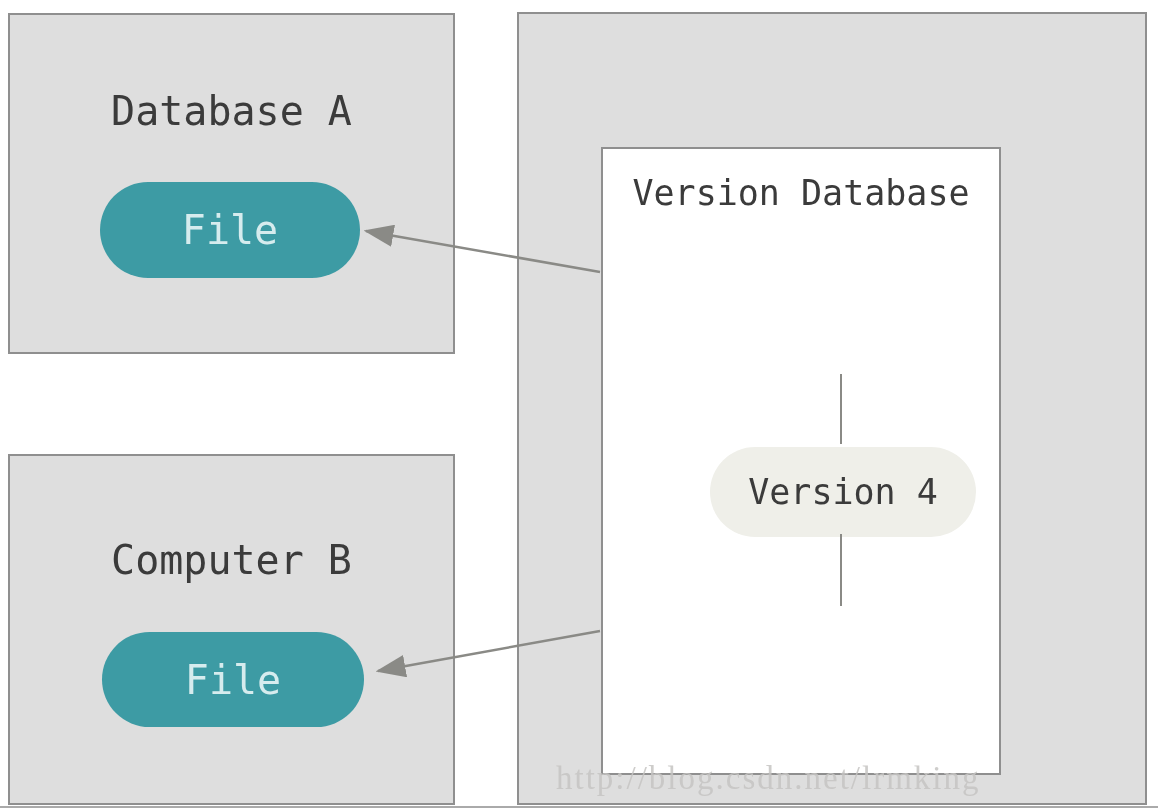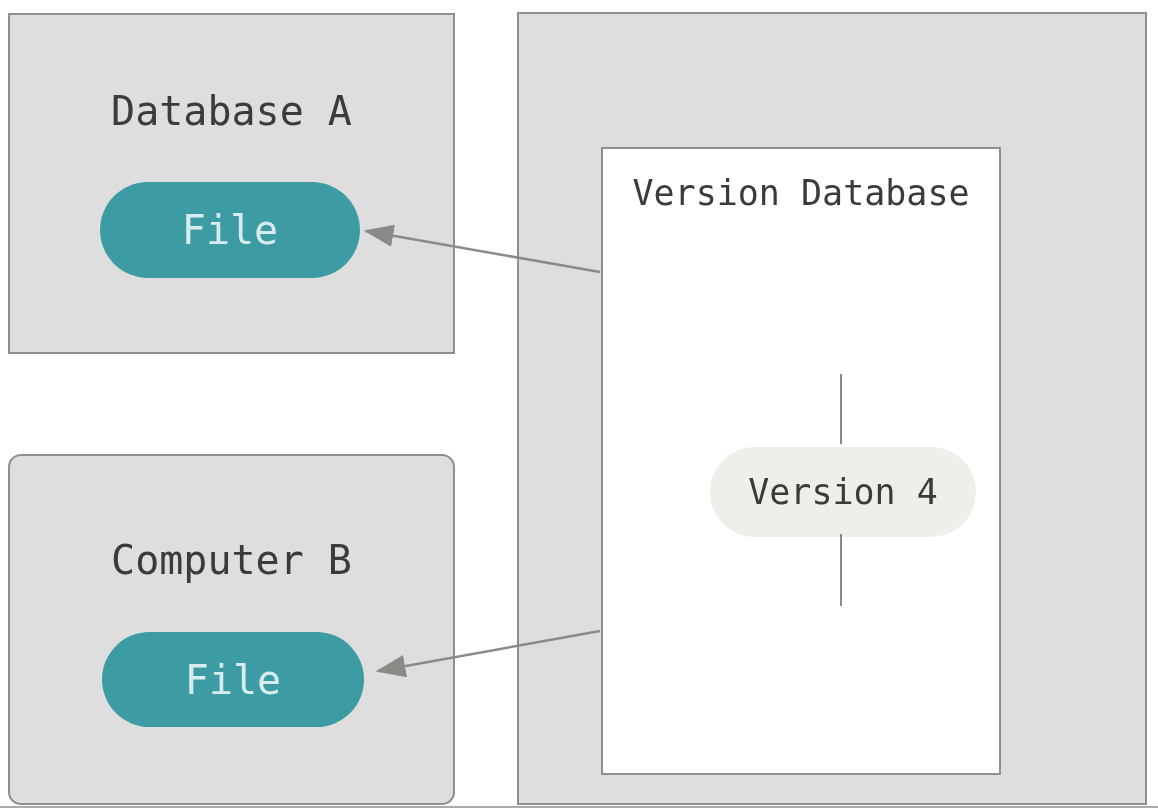--- a/index.html
+++ b/index.html
@@ -31,21 +31,21 @@
   }
   .box-title{
     position:absolute;left:0;right:0;
     text-align:center;
     font-size:40px;line-height:1.2;
     color:var(--text-dark);
     white-space:nowrap;
   }
   #computer-a{left:8px;top:13px;width:447px;height:341px;}
   #computer-a .box-title{top:72px;}
-  #computer-b{left:8px;top:454px;width:447px;height:351px;border-radius:13px;}
+  #computer-b{left:8px;top:454px;width:447px;height:351px;}
   #computer-b .box-title{top:80px;}
   #vcs-server{left:517px;top:12px;width:630px;height:793px;}
   #vcs-server > .box-title{top:28px;}
   #version-db{
     position:absolute;left:82px;top:133px;width:400px;height:628px;
     background:var(--db-fill);
     border:2px solid var(--box-border);
     box-sizing:border-box;
   }
   #version-db .box-title{top:23px;font-size:35px;}
@@ -121,16 +121,17 @@
       <marker id="arrowhead" markerWidth="12" markerHeight="9" refX="11" refY="4.5" orient="auto">
         <polygon points="0 0, 12 4.5, 0 9" class="arrow-head"></polygon>
       </marker>
     </defs>
     <line class="connector" x1="841" y1="374" x2="841" y2="444"></line>
     <line class="connector" x1="841" y1="534" x2="841" y2="606"></line>
     <line class="edge" x1="600" y1="272" x2="366" y2="231" marker-end="url(#arrowhead)"></line>
     <line class="edge" x1="600" y1="631" x2="378" y2="671" marker-end="url(#arrowhead)"></line>
   </svg>
 
+  <div id="watermark">http://blog.csdn.net/lrmking</div>
 
   <div id="bottom-rule"></div>
 
 </div>
 
 </body></html>

